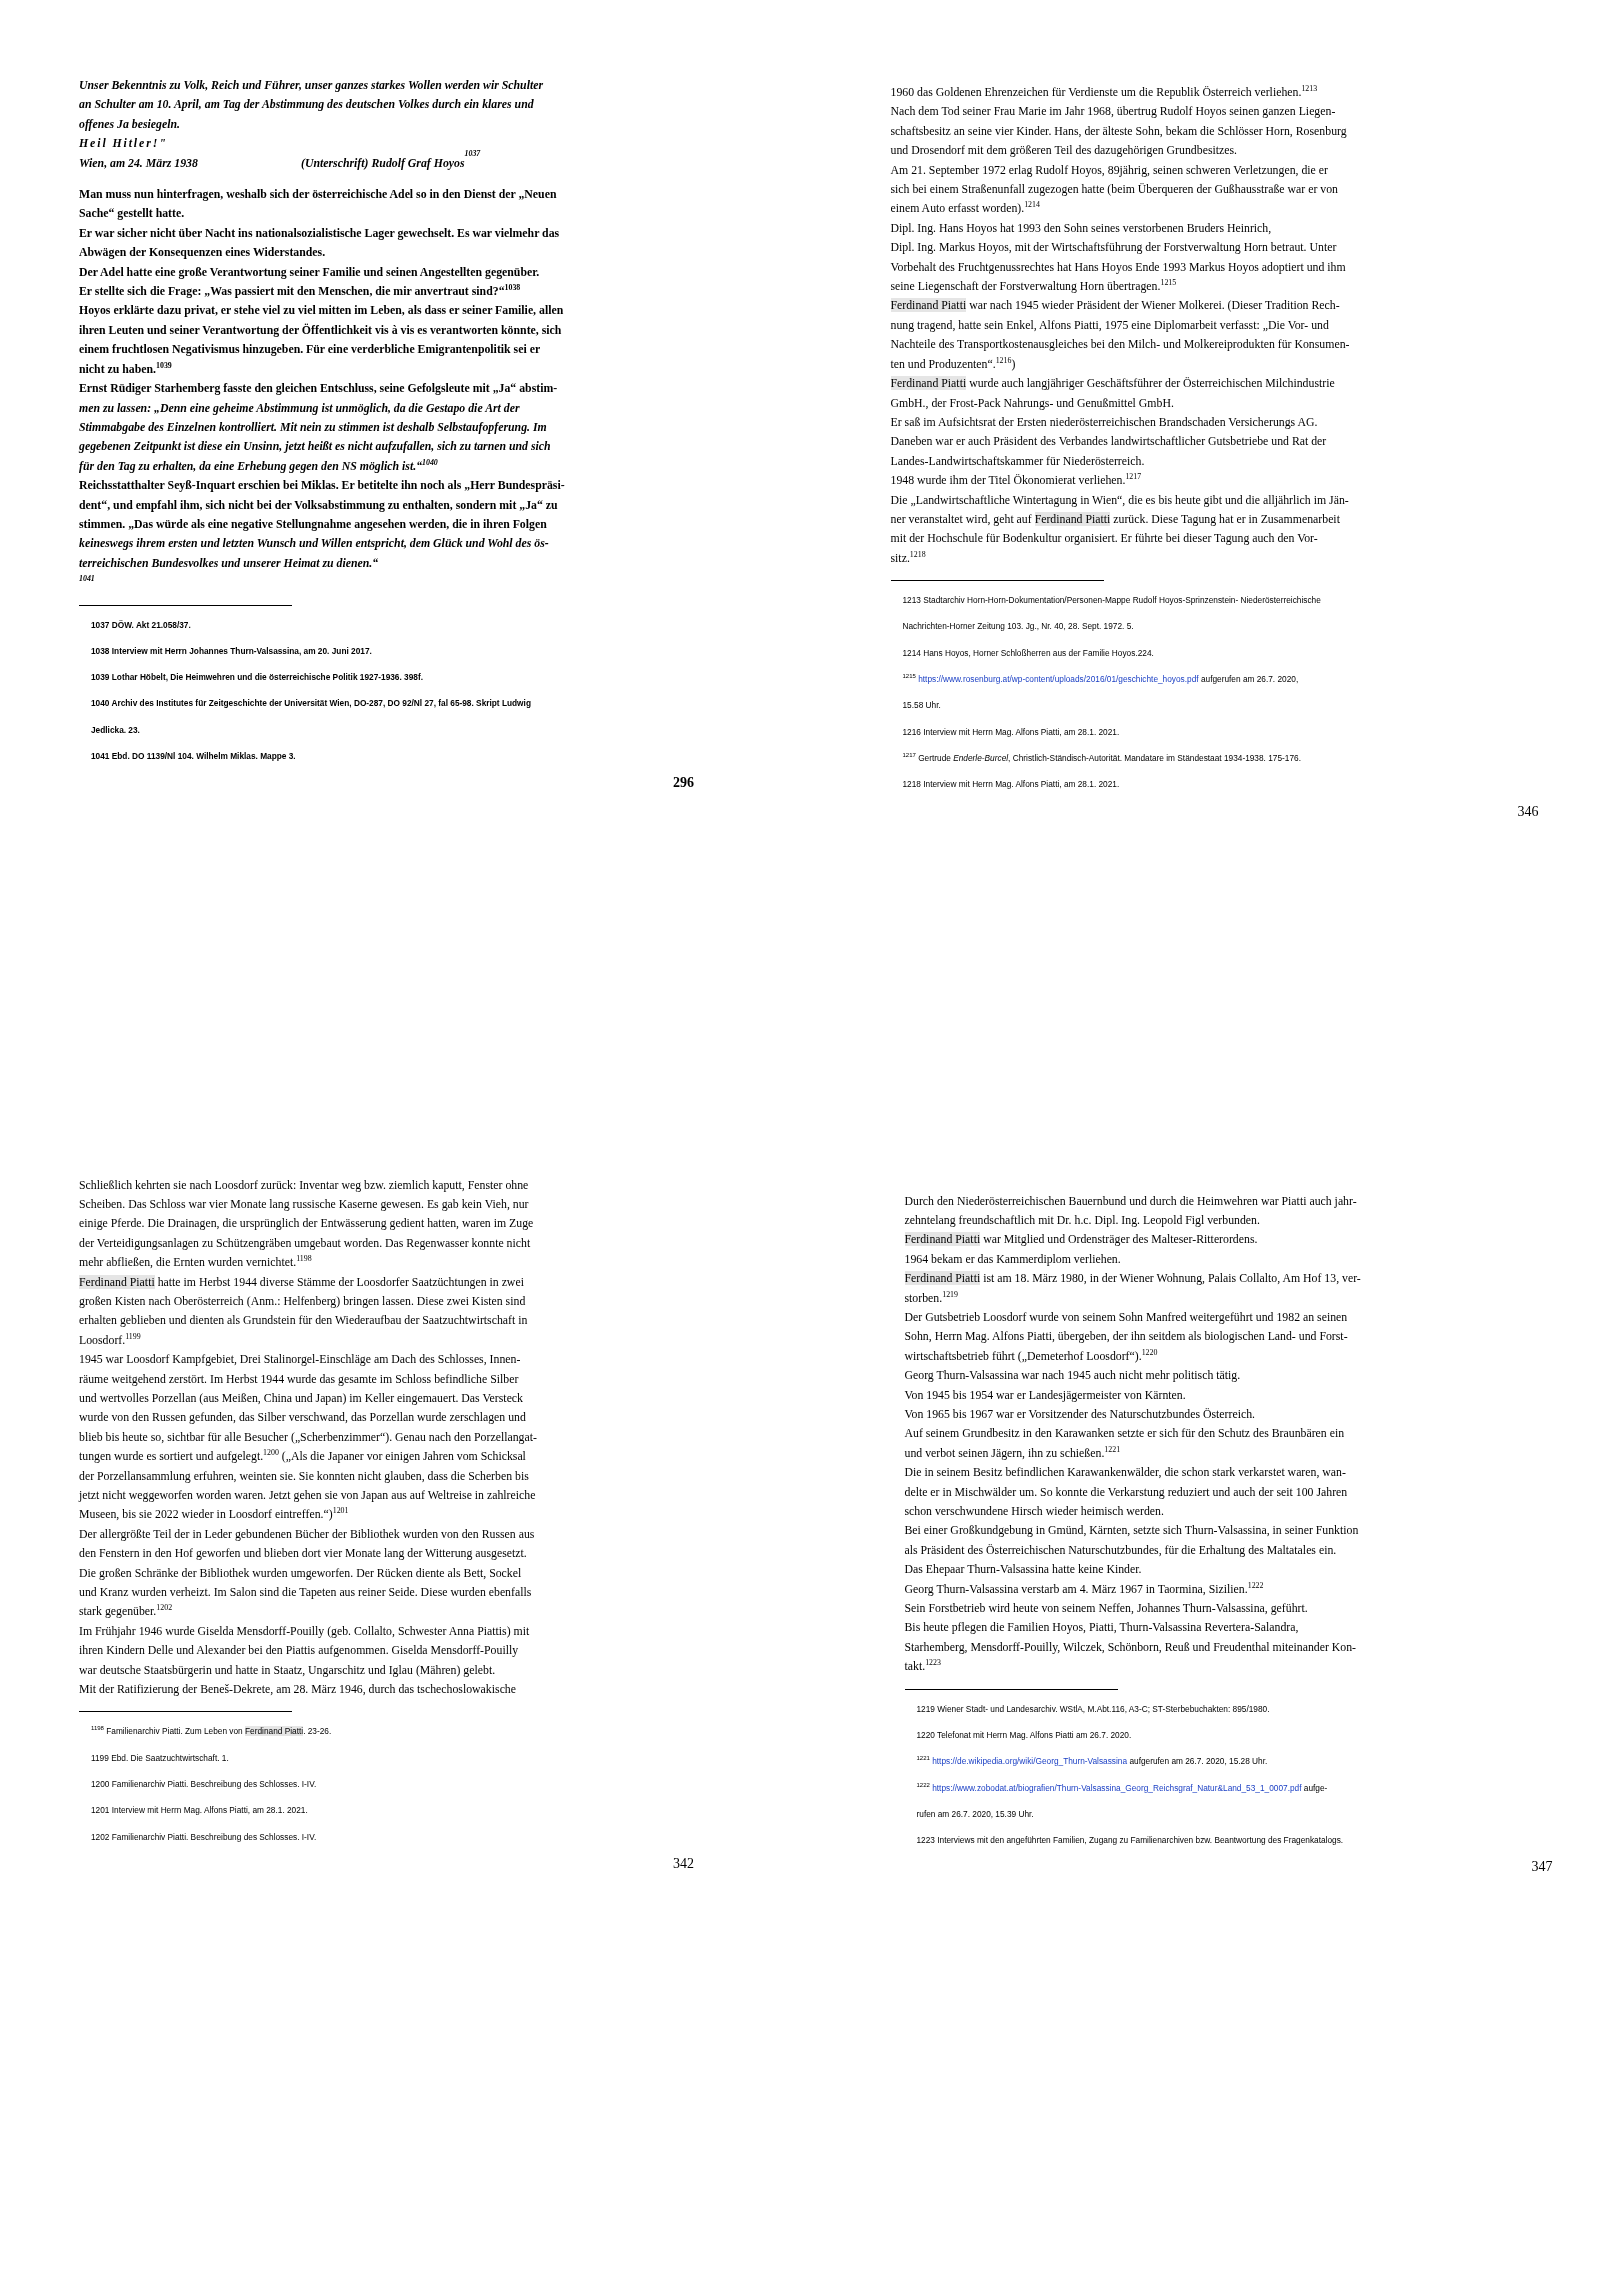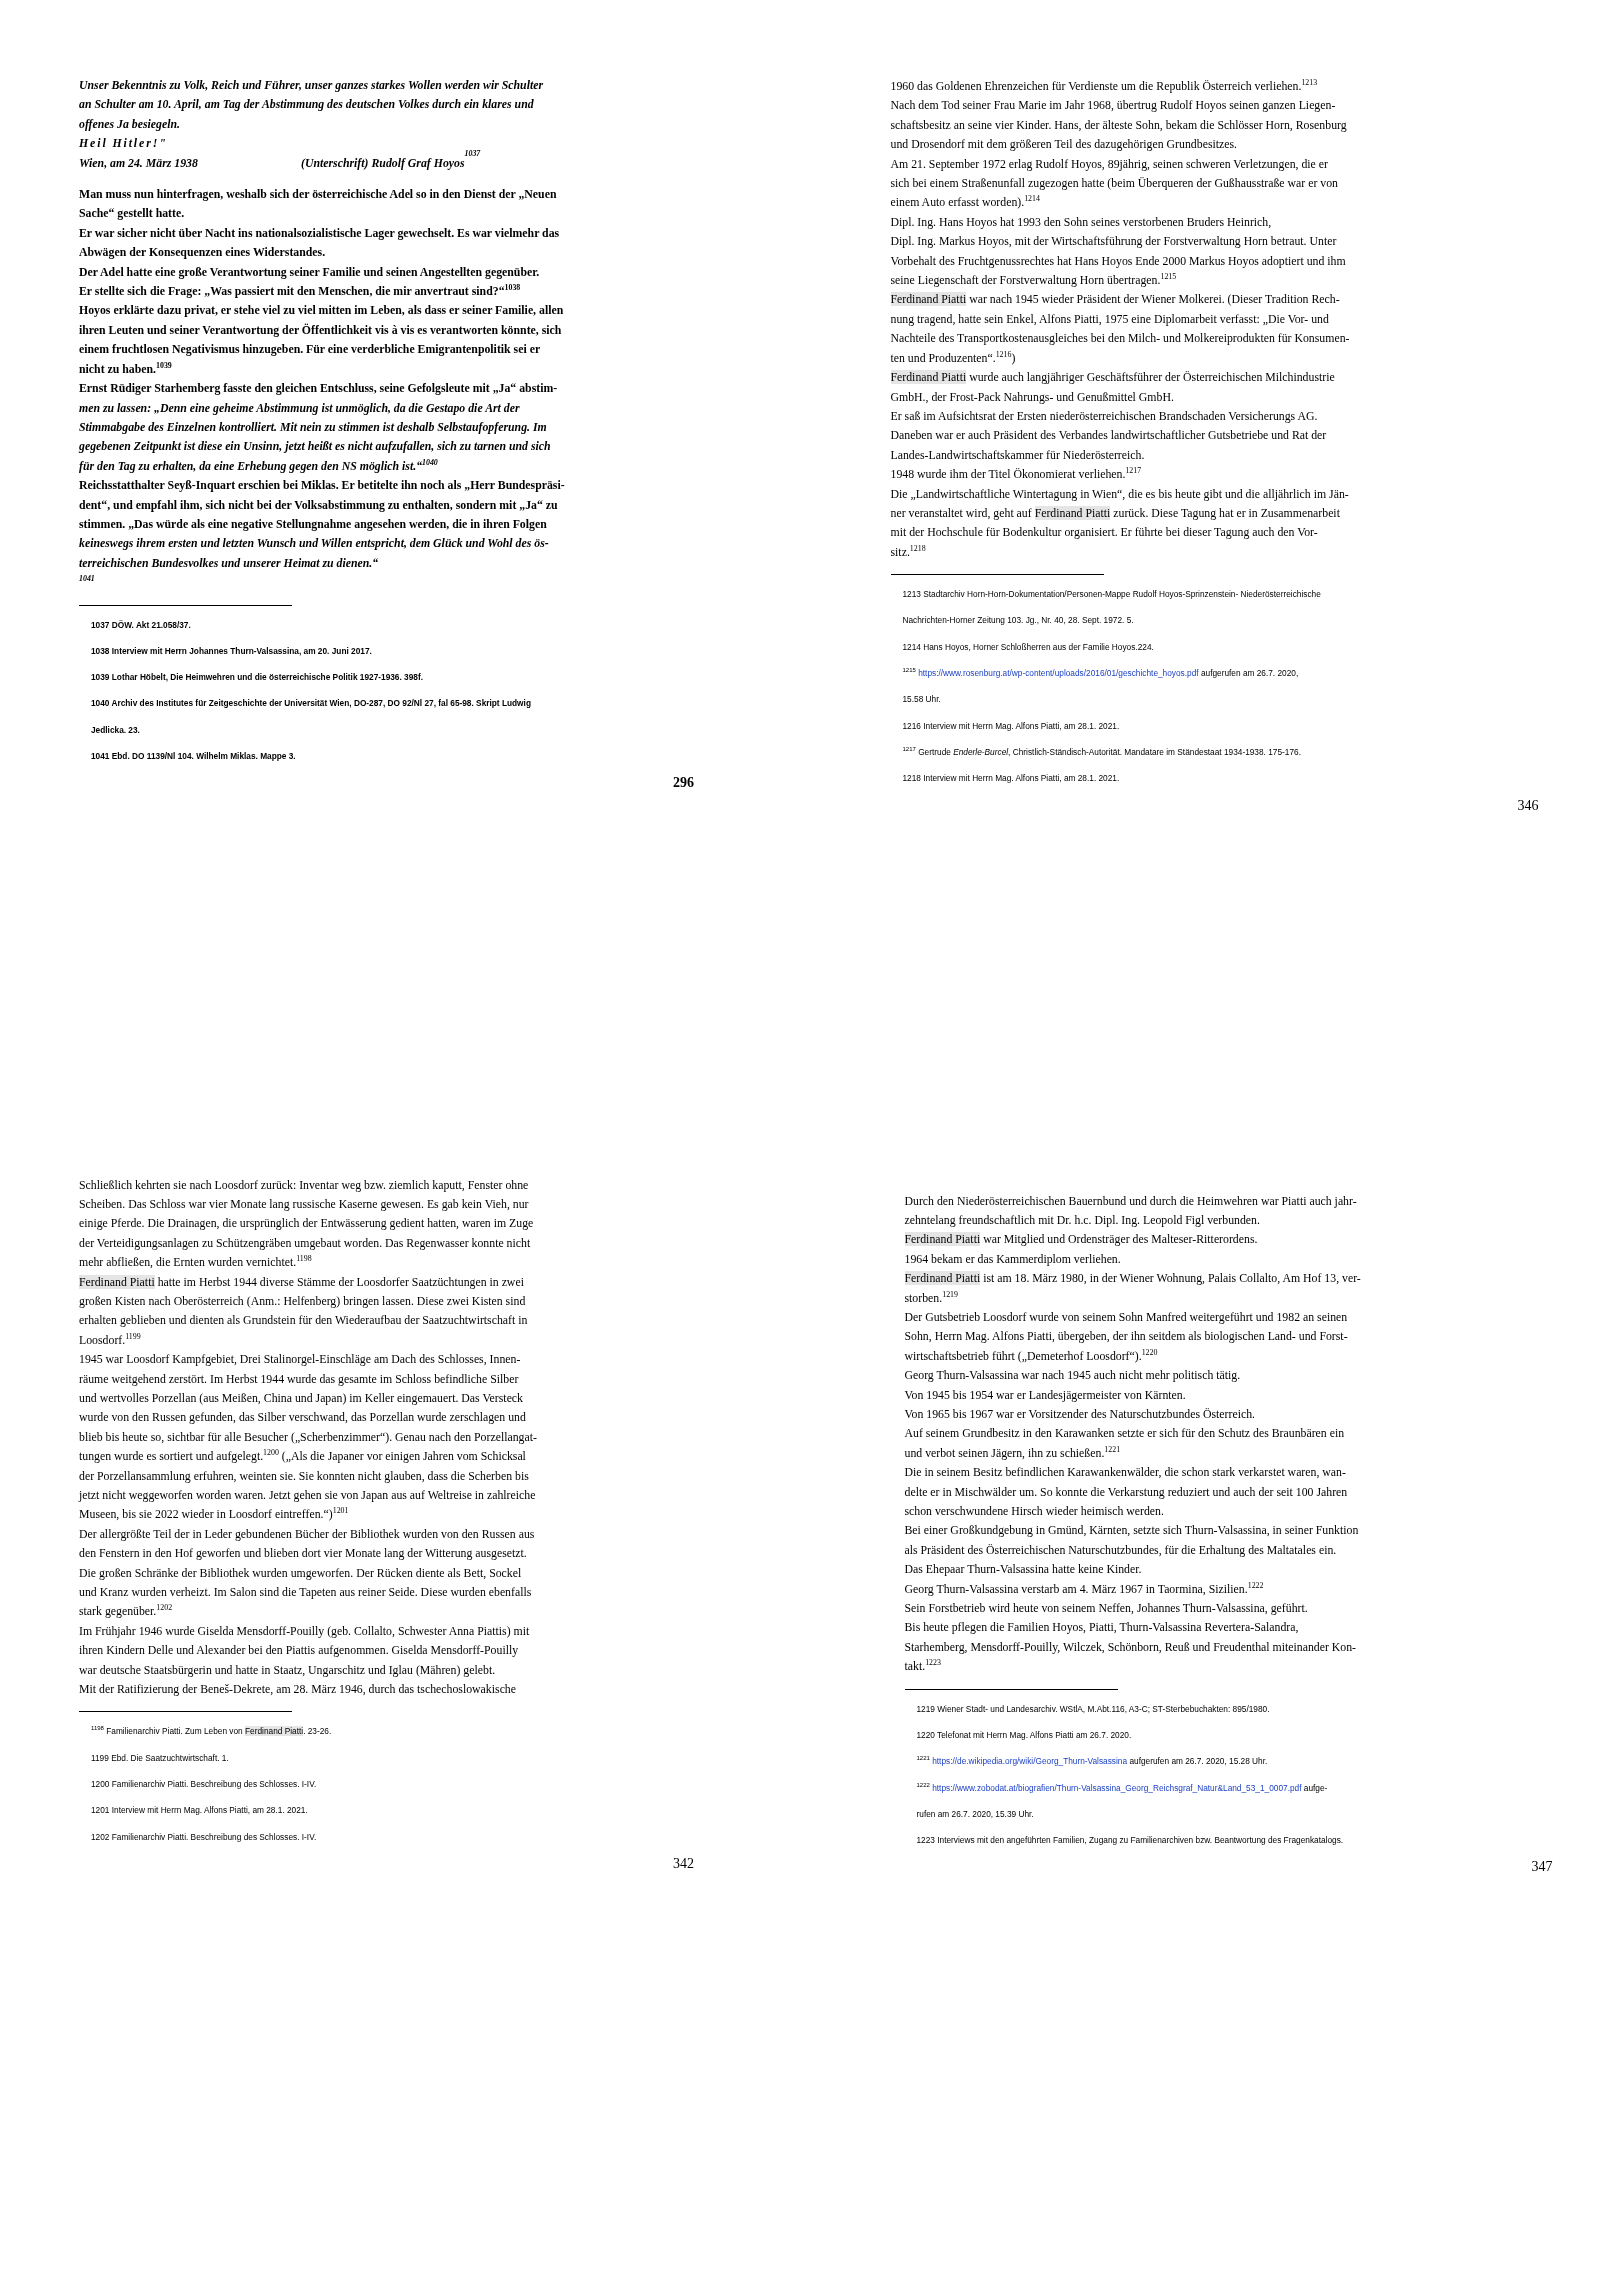--- a/index.html
+++ b/index.html
@@ -35,21 +35,21 @@
   
   .q-tl .quad-inner {
     left: 79px;
     top: 76px;
     width: 615px;
     font-weight: bold;
   }
   
   .q-tr .quad-inner {
     left: 79px;
-    top: 77px;
+    top: 83px;
     width: 648px;
   }
   
   .q-bl .quad-inner {
     left: 79px;
     top: 28px;
     width: 615px;
   }
   
   .q-br .quad-inner {
@@ -181,21 +181,21 @@
 
       <p class="body-line"><span>1960 das Goldenen Ehrenzeichen für Verdienste um die Republik Österreich verliehen.</span><sup>1213</sup></p>
       <p class="body-line">Nach dem Tod seiner Frau Marie im Jahr 1968, übertrug Rudolf Hoyos seinen ganzen Liegen-</p>
       <p class="body-line">schaftsbesitz an seine vier Kinder. Hans, der älteste Sohn, bekam die Schlösser Horn, Rosenburg</p>
       <p class="body-line">und Drosendorf mit dem größeren Teil des dazugehörigen Grundbesitzes.</p>
       <p class="body-line">Am 21. September 1972 erlag Rudolf Hoyos, 89jährig, seinen schweren Verletzungen, die er</p>
       <p class="body-line">sich bei einem Straßenunfall zugezogen hatte (beim Überqueren der Gußhausstraße war er von</p>
       <p class="body-line"><span>einem Auto erfasst worden).</span><sup>1214</sup></p>
       <p class="body-line">Dipl. Ing. Hans Hoyos hat 1993 den Sohn seines verstorbenen Bruders Heinrich,</p>
       <p class="body-line">Dipl. Ing. Markus Hoyos, mit der Wirtschaftsführung der Forstverwaltung Horn betraut. Unter</p>
-      <p class="body-line">Vorbehalt des Fruchtgenussrechtes hat Hans Hoyos Ende 2000 Markus Hoyos adoptiert und ihm</p>
+      <p class="body-line">Vorbehalt des Fruchtgenussrechtes hat Hans Hoyos Ende 1993 Markus Hoyos adoptiert und ihm</p>
       <p class="body-line"><span>seine Liegenschaft der Forstverwaltung Horn übertragen.</span><sup>1215</sup></p>
 
       <p class="body-line"><span class="hl">Ferdinand Piatti</span> war nach 1945 wieder Präsident der Wiener Molkerei. (Dieser Tradition Rech-</p>
       <p class="body-line">nung tragend, hatte sein Enkel, Alfons Piatti, 1975 eine Diplomarbeit verfasst: „Die Vor- und</p>
       <p class="body-line">Nachteile des Transportkostenausgleiches bei den Milch- und Molkereiprodukten für Konsumen-</p>
       <p class="body-line"><span>ten und Produzenten“.</span><sup>1216</sup>)</p>
       <p class="body-line"><span class="hl">Ferdinand Piatti</span> wurde auch langjähriger Geschäftsführer der Österreichischen Milchindustrie</p>
       <p class="body-line">GmbH., der Frost-Pack Nahrungs- und Genußmittel GmbH.</p>
       <p class="body-line">Er saß im Aufsichtsrat der Ersten niederösterreichischen Brandschaden Versicherungs AG.</p>
       <p class="body-line">Daneben war er auch Präsident des Verbandes landwirtschaftlicher Gutsbetriebe und Rat der</p>

